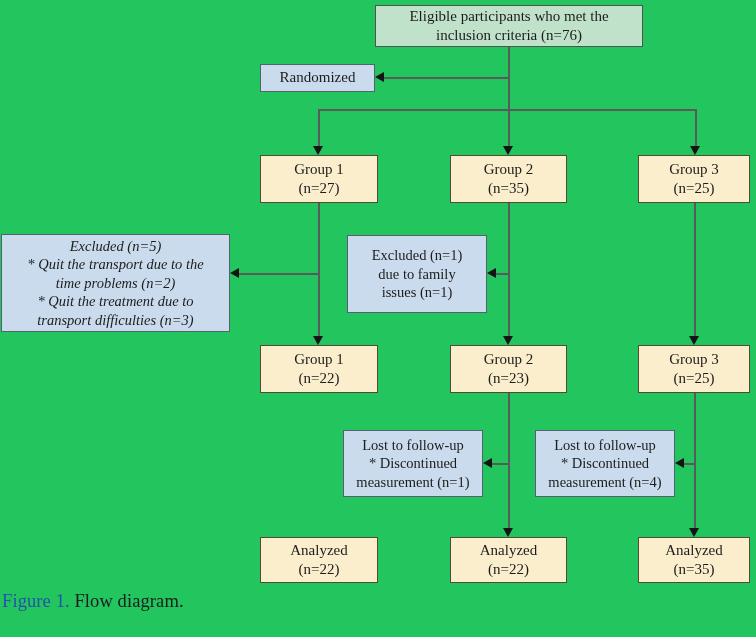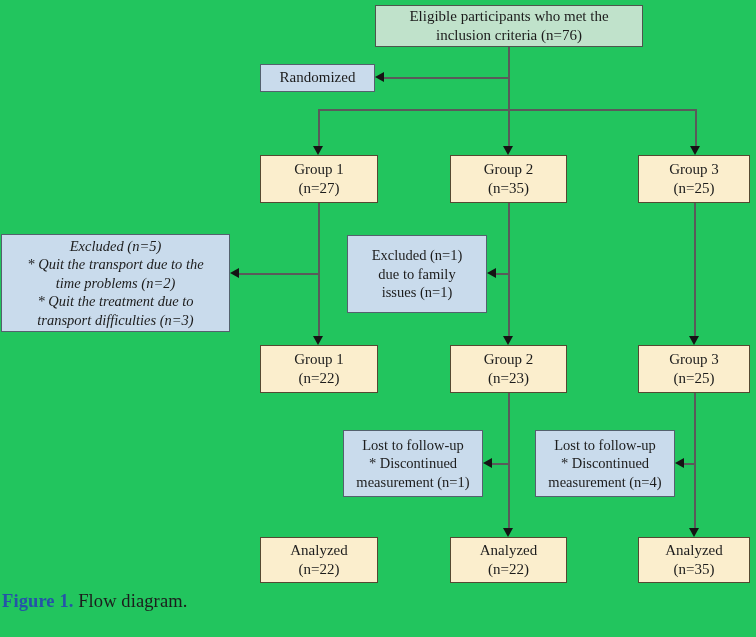--- a/index.html
+++ b/index.html
@@ -41,21 +41,21 @@
   .arrow-left {
     position: absolute; width: 0; height: 0;
     border-top: 5.5px solid transparent;
     border-bottom: 5.5px solid transparent;
     border-right: 9px solid #141414;
   }
   #caption {
     position: absolute; left: 2px; top: 591px;
     font-size: 18.5px; letter-spacing: 0.1px;
   }
-  #caption .fig-label { color: #2553a8; font-weight: bold; text-align: right; }
+  #caption .fig-label { color: #2553a8; font-weight: normal; text-align: right; }
   #footnote {
     position: absolute; left: 2px; top: 617px;
     font-size: 15px; color: #141414;
   }
 </style>
 </head>
 <body>
 
 <div id="stage">
 

